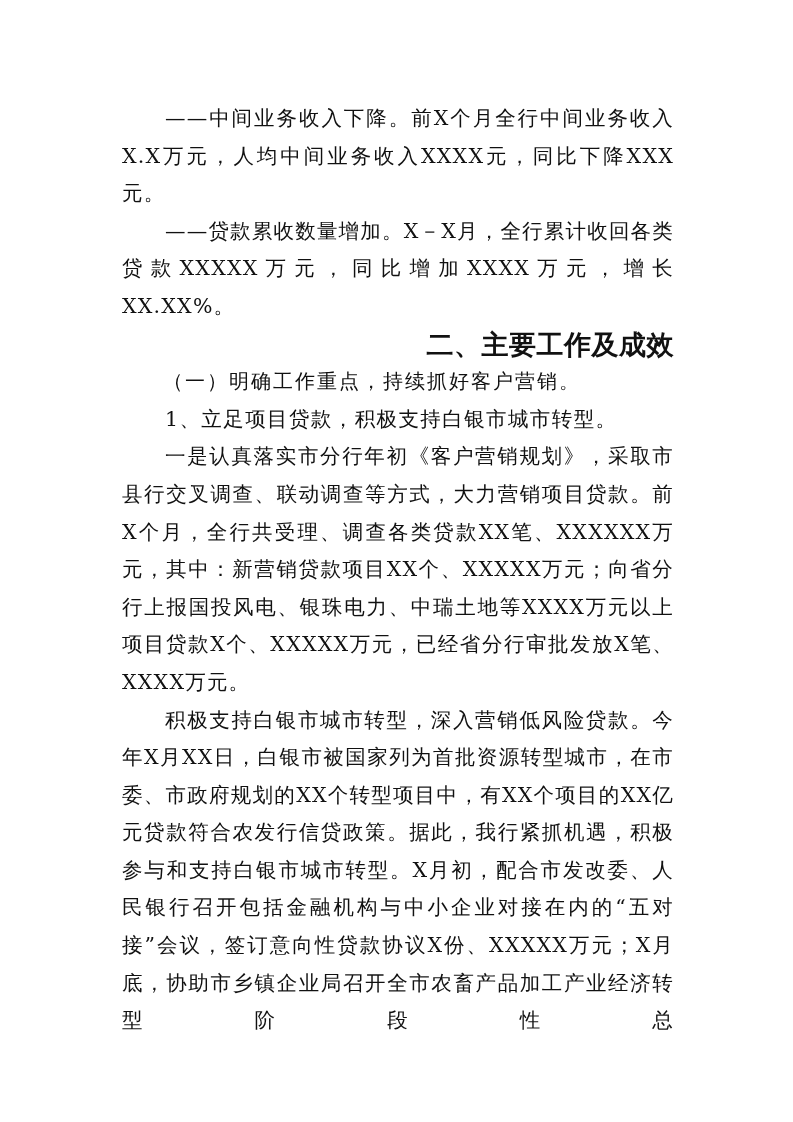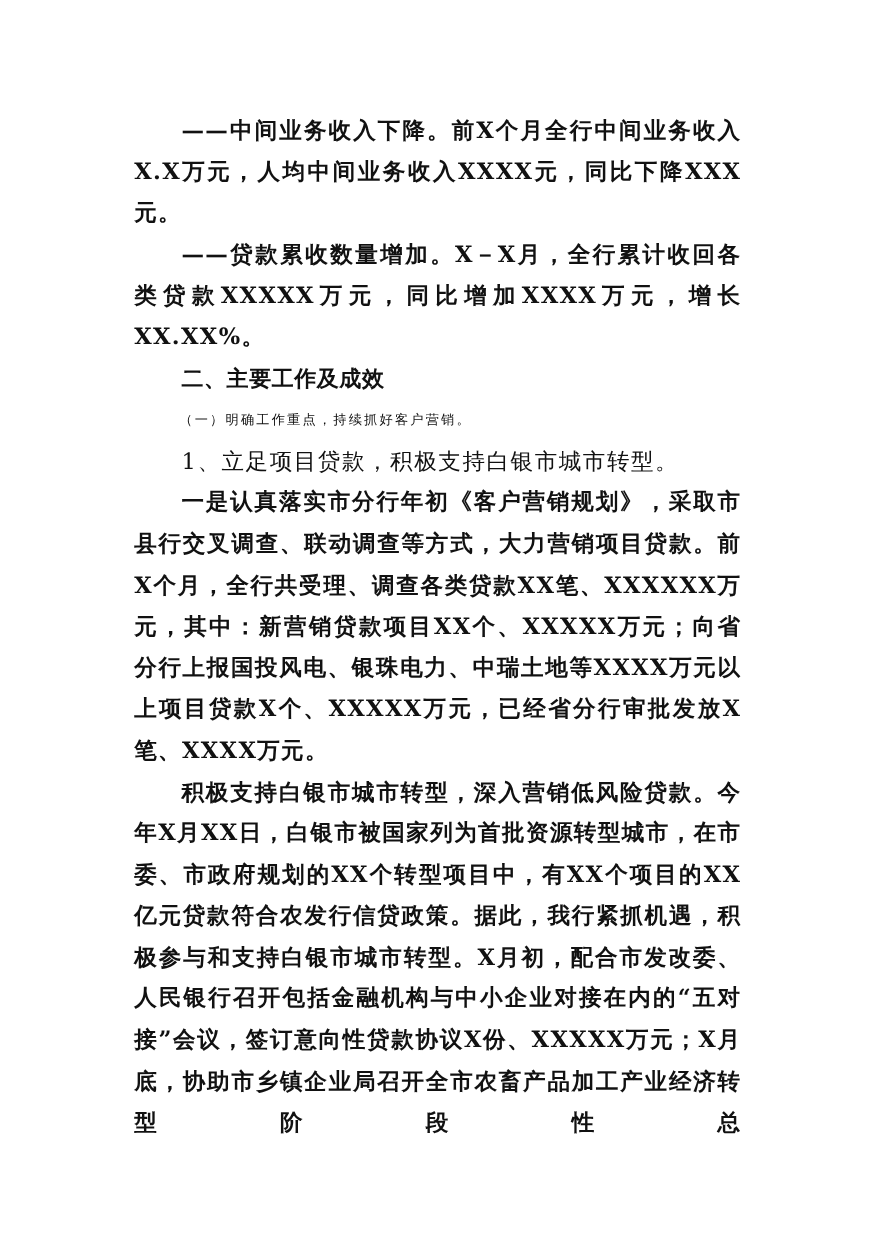--- a/index.html
+++ b/index.html
@@ -1,24 +1,24 @@
 <!DOCTYPE html>
 <html><head>
   <meta charset="utf-8">
   <style>
     html, body { margin: 0; padding: 0; background: #ffffff; }
     body { width: 793px; height: 1122px; position: relative; overflow: hidden;
            font-family: "DejaVu Serif", "Liberation Serif", serif; color: #111; }
     .page { position: absolute; left: 122px; top: 100px; width: 552px; }
     .para { font-size: 20.5px; line-height: 37.6px; margin: 0; text-align: justify;
             text-align-last: left; letter-spacing: 1.2px; }
-    .indent { text-indent: 43px; font-weight: bold; }
+    .indent { text-indent: 43px; }
     .h1 { font-family: "DejaVu Sans", "Liberation Sans", sans-serif; font-weight: bold;
-          font-size: 20px; line-height: 37.6px; margin: 0; text-indent: 43px; letter-spacing: 0.5px; }
-    .h2 { font-size: 12px; line-height: 37.6px; margin: 0; text-indent: 41px; letter-spacing: 2px; }
+          font-size: 27px; line-height: 37.6px; margin: 0; text-indent: 43px; letter-spacing: 0.5px; text-align: right; }
+    .h2 { font-size: 20px; line-height: 37.6px; margin: 0; text-indent: 41px; letter-spacing: 2px; }
     .h3 { font-weight: normal; font-size: 20.5px; line-height: 37.6px; margin: 0; text-indent: 43px; letter-spacing: 1.4px; }
     .last-line-fill { text-align-last: justify; }
   </style>
 </head>
 <body>
 
 <div class="page">
   <p class="para indent">——中间业务收入下降。前X个月全行中间业务收入X.X万元，人均中间业务收入XXXX元，同比下降XXX元。</p>
   <p class="para indent">——贷款累收数量增加。X－X月，全行累计收回各类贷款XXXXX万元，同比增加XXXX万元，增长XX.XX%。</p>
   <p class="h1">二、主要工作及成效</p>

